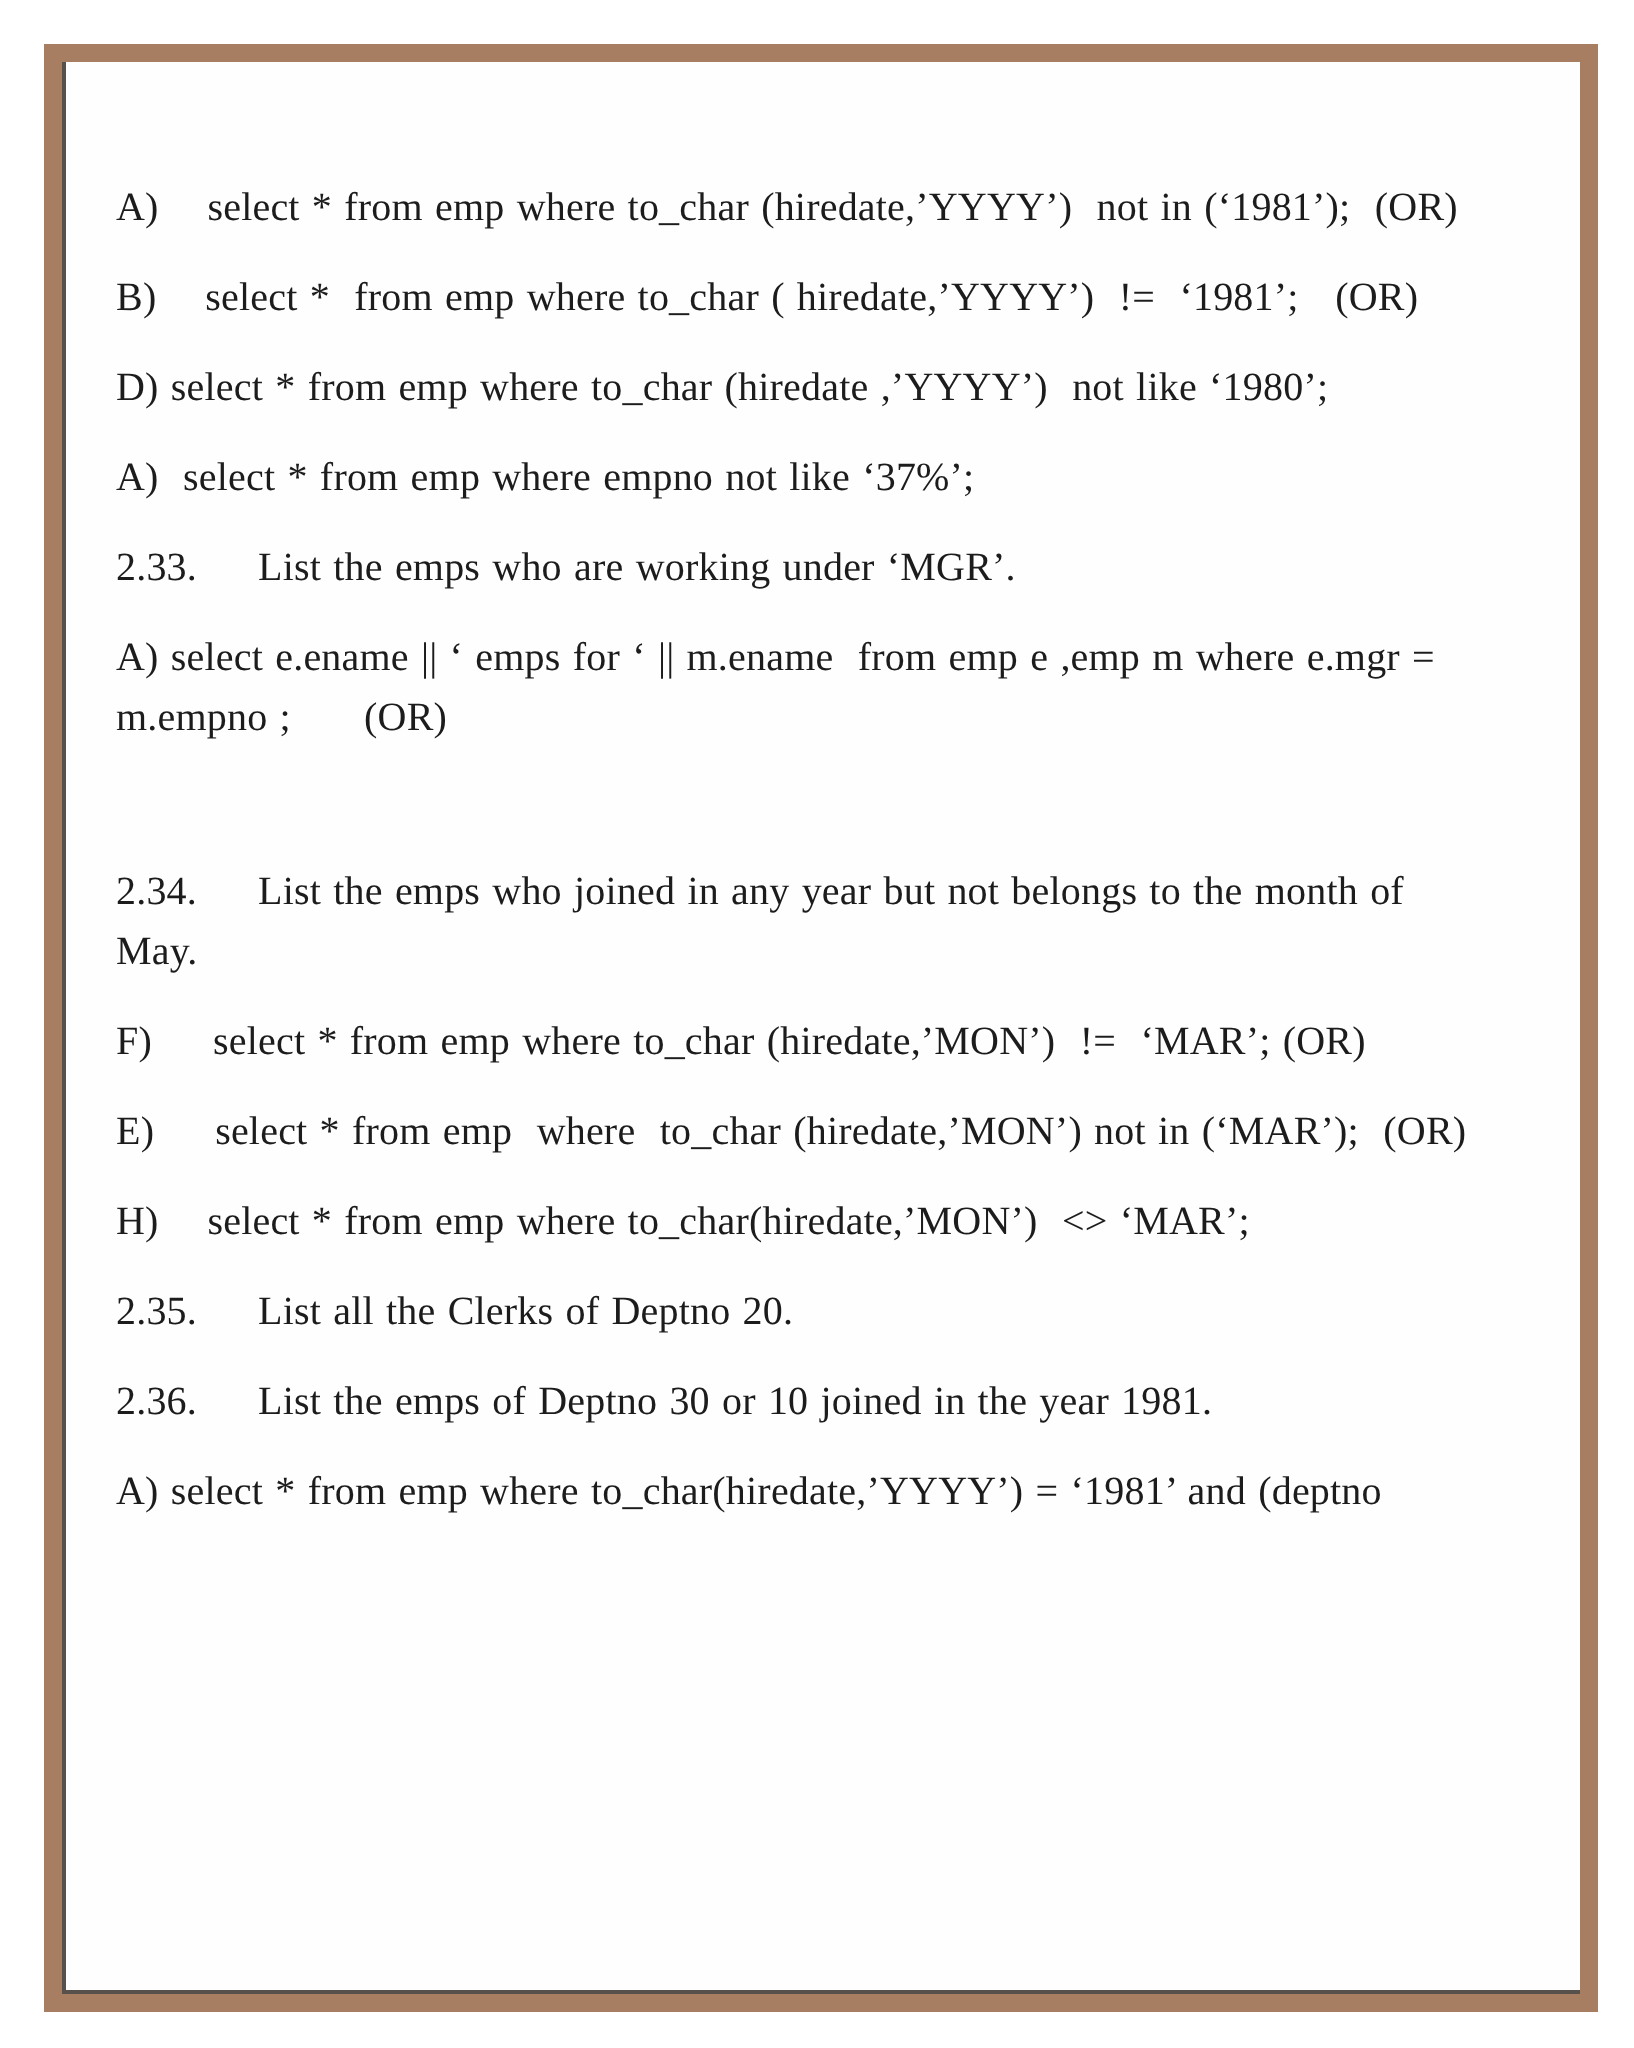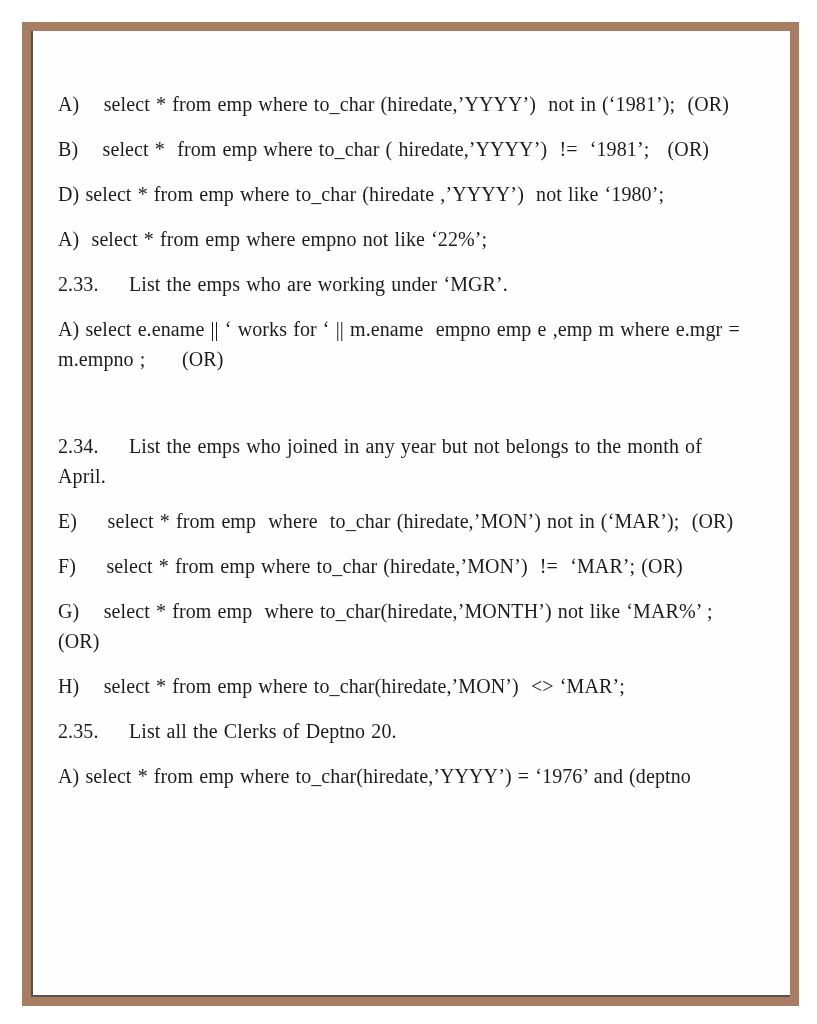--- a/index.html
+++ b/index.html
@@ -48,28 +48,27 @@
   }
 </style>
 </head>
 <body>
 
 <div class="page-frame">
   <main class="doc-body">
       <p class="para">A)    select * from emp where to_char (hiredate,’YYYY’)  not in (‘1981’);  (OR)</p>
       <p class="para">B)    select *  from emp where to_char ( hiredate,’YYYY’)  !=  ‘1981’;   (OR)</p>
       <p class="para">D) select * from emp where to_char (hiredate ,’YYYY’)  not like ‘1980’;</p>
-      <p class="para">A)  select * from emp where empno not like ‘22%’;</p>
+      <p class="para">A)  select * from emp where empno not like ‘37%’;</p>
       <p class="para">2.33.     List the emps who are working under ‘MGR’.</p>
-      <p class="para">A) select e.ename || ‘ works for ‘ || m.ename  empno emp e ,emp m where e.mgr =
+      <p class="para">A) select e.ename || ‘ emps for ‘ || m.ename  from emp e ,emp m where e.mgr =
 m.empno ;      (OR)</p>
       <p class="para blank"></p>
       <p class="para">2.34.     List the emps who joined in any year but not belongs to the month of
-April.</p>
+May.</p>
+      <p class="para">F)     select * from emp where to_char (hiredate,’MON’)  !=  ‘MAR’; (OR)</p>
       <p class="para">E)     select * from emp  where  to_char (hiredate,’MON’) not in (‘MAR’);  (OR)</p>
-      <p class="para">F)     select * from emp where to_char (hiredate,’MON’)  !=  ‘MAR’; (OR)</p>
-      <p class="para">G)    select * from emp  where to_char(hiredate,’MONTH’) not like ‘MAR%’ ;
-(OR)</p>
       <p class="para">H)    select * from emp where to_char(hiredate,’MON’)  &lt;&gt; ‘MAR’;</p>
       <p class="para">2.35.     List all the Clerks of Deptno 20.</p>
-      <p class="para">A) select * from emp where to_char(hiredate,’YYYY’) = ‘1976’ and (deptno</p>
+      <p class="para">2.36.     List the emps of Deptno 30 or 10 joined in the year 1981.</p>
+      <p class="para">A) select * from emp where to_char(hiredate,’YYYY’) = ‘1981’ and (deptno</p>
     </main>
 </div>
 
 </body></html>

